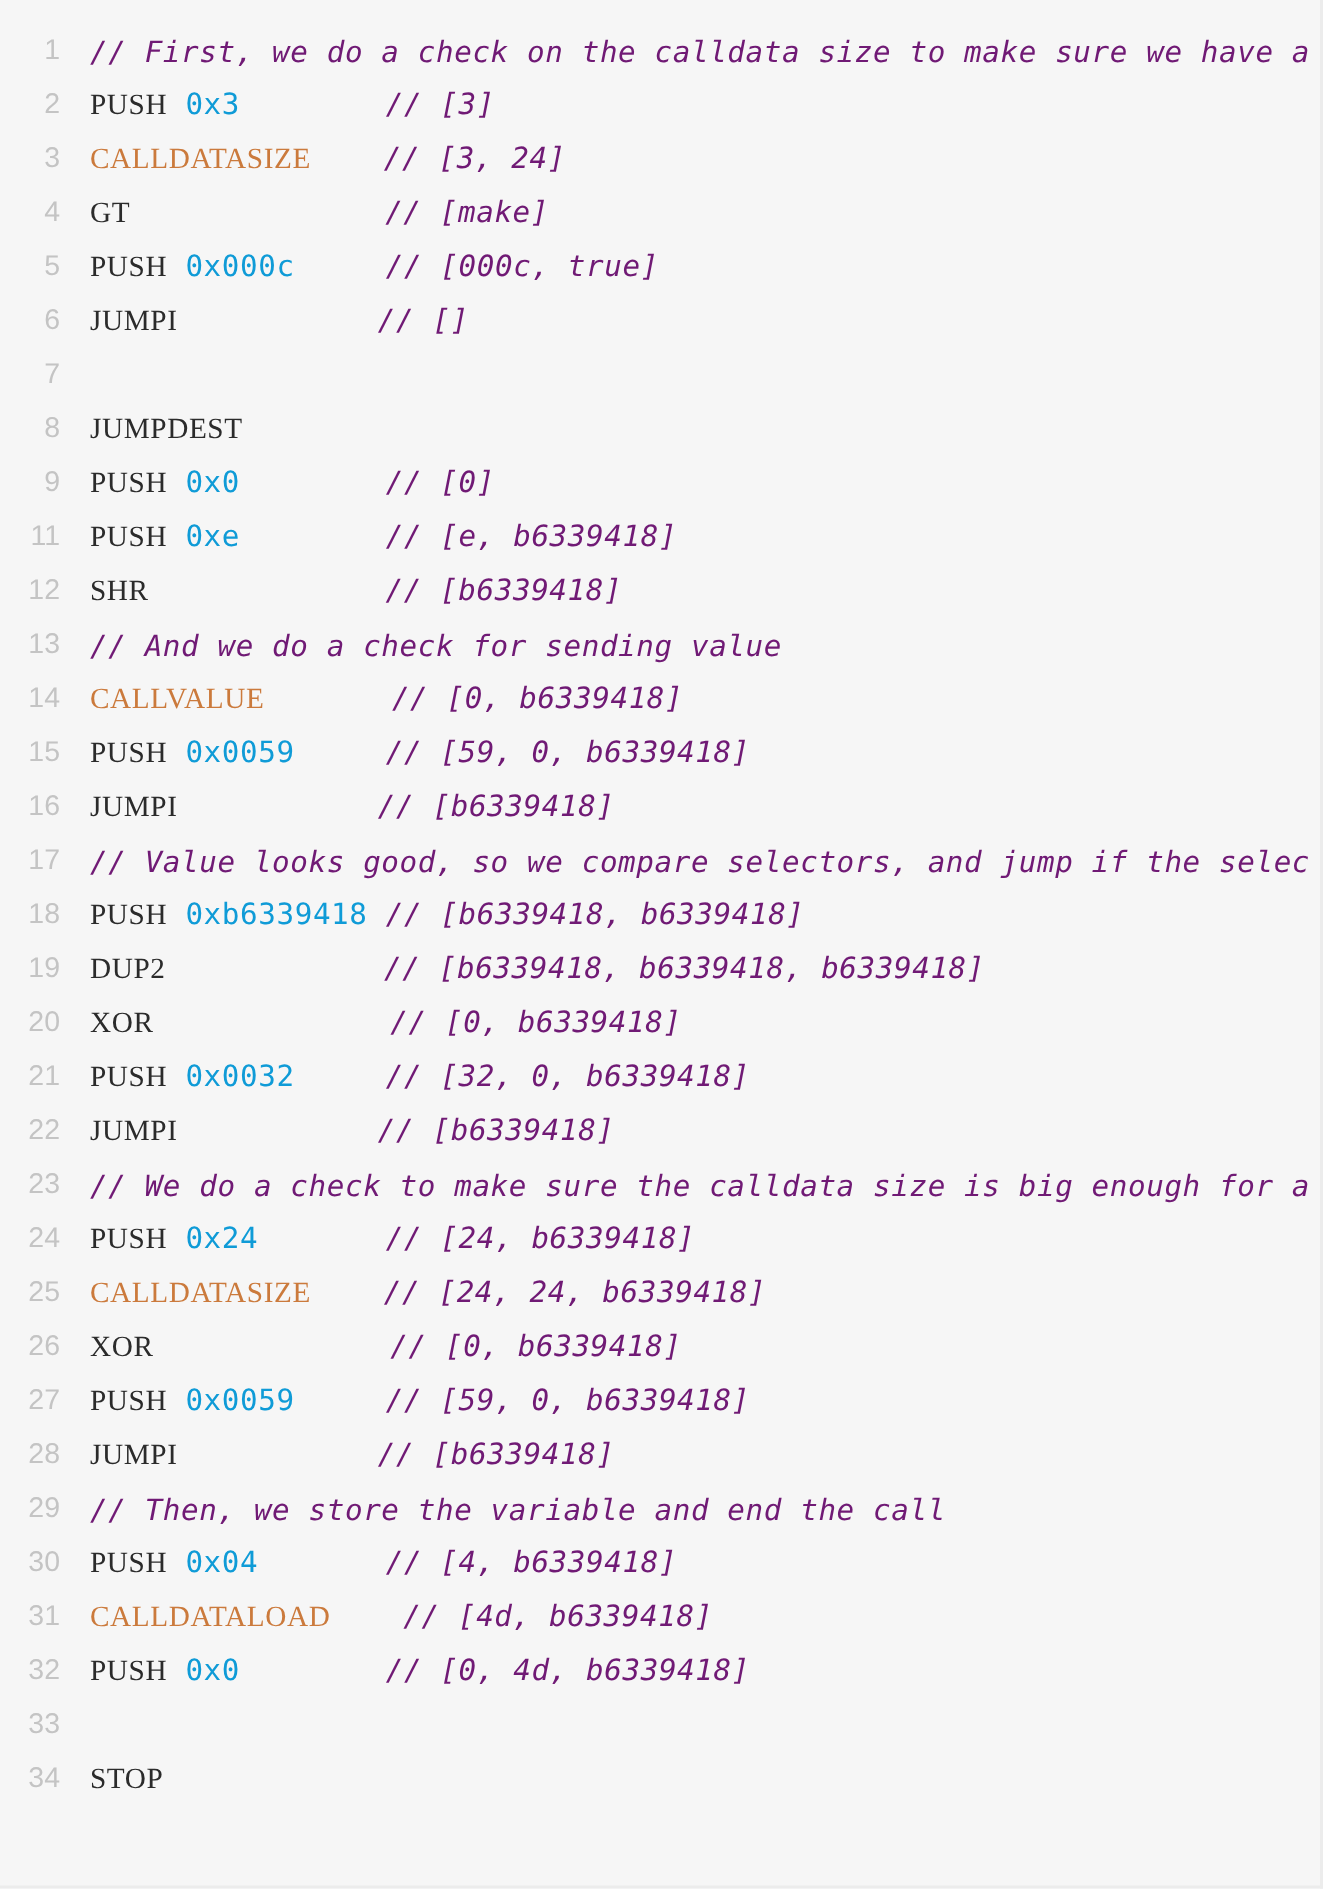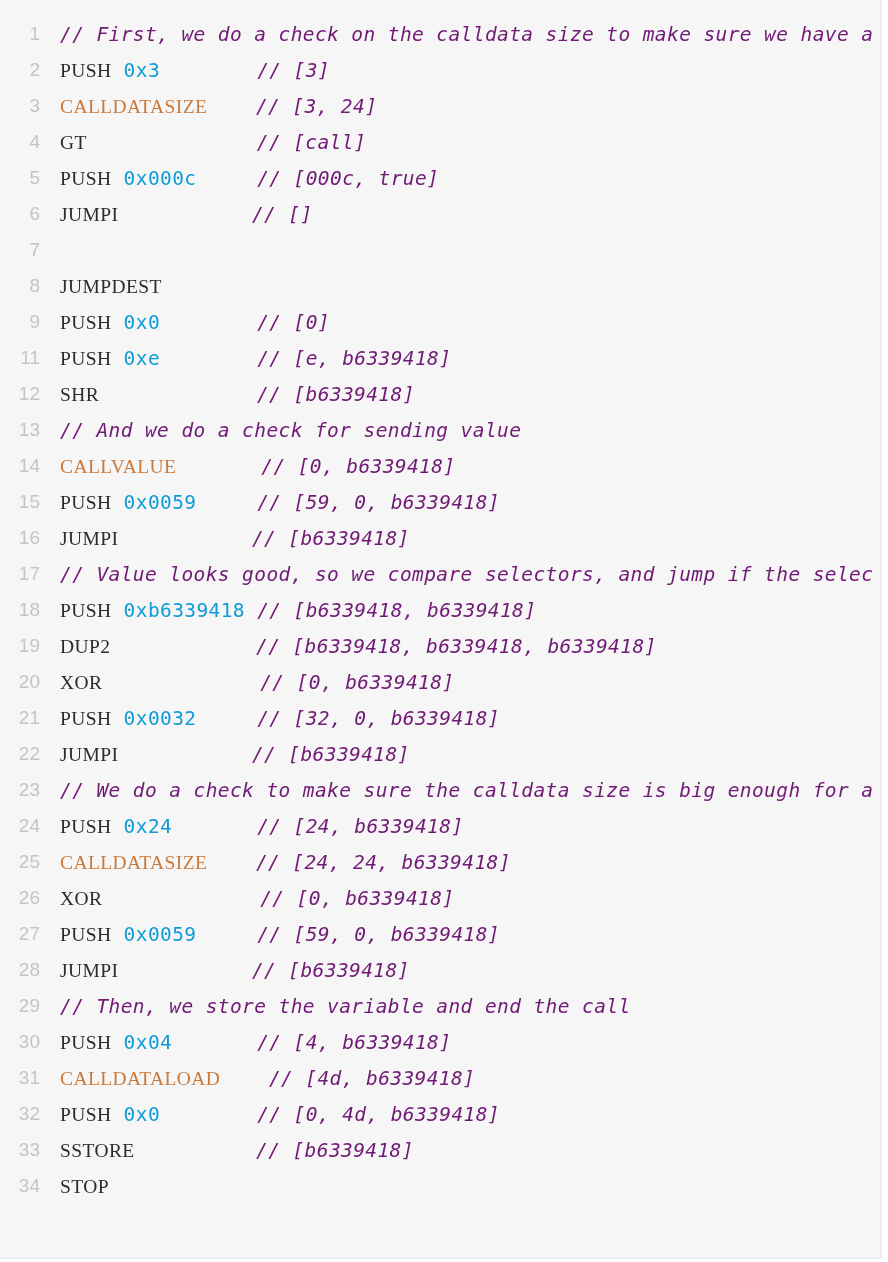--- a/index.html
+++ b/index.html
@@ -60,21 +60,21 @@
   .cm { color: #701a75; font-style: italic; }
 </style>
 </head>
 <body>
 
 <div class="code-block">
   <div class="lines" id="lines">
       <div class="line"><span class="ln">1</span><span class="code"><span class="cm">// First, we do a check on the calldata size to make sure we have a</span></span></div>
       <div class="line"><span class="ln">2</span><span class="code"><span class="op">PUSH</span> <span class="num">0x3</span>        <span class="cm">// [3]</span></span></div>
       <div class="line"><span class="ln">3</span><span class="code"><span class="op kw">CALLDATASIZE</span>    <span class="cm">// [3, 24]</span></span></div>
-      <div class="line"><span class="ln">4</span><span class="code"><span class="op">GT</span>              <span class="cm">// [call]</span></span></div>
+      <div class="line"><span class="ln">4</span><span class="code"><span class="op">GT</span>              <span class="cm">// [make]</span></span></div>
       <div class="line"><span class="ln">5</span><span class="code"><span class="op">PUSH</span> <span class="num">0x000c</span>     <span class="cm">// [000c, true]</span></span></div>
       <div class="line"><span class="ln">6</span><span class="code"><span class="op">JUMPI</span>           <span class="cm">// []</span></span></div>
       <div class="line"><span class="ln">7</span></div>
       <div class="line"><span class="ln">8</span><span class="code"><span class="op">JUMPDEST</span></span></div>
       <div class="line"><span class="ln">9</span><span class="code"><span class="op">PUSH</span> <span class="num">0x0</span>        <span class="cm">// [0]</span></span></div>
       <div class="line"><span class="ln">11</span><span class="code"><span class="op">PUSH</span> <span class="num">0xe</span>        <span class="cm">// [e, b6339418]</span></span></div>
       <div class="line"><span class="ln">12</span><span class="code"><span class="op">SHR</span>             <span class="cm">// [b6339418]</span></span></div>
       <div class="line"><span class="ln">13</span><span class="code"><span class="cm">// And we do a check for sending value</span></span></div>
       <div class="line"><span class="ln">14</span><span class="code"><span class="op kw">CALLVALUE</span>       <span class="cm">// [0, b6339418]</span></span></div>
       <div class="line"><span class="ln">15</span><span class="code"><span class="op">PUSH</span> <span class="num">0x0059</span>     <span class="cm">// [59, 0, b6339418]</span></span></div>
@@ -88,16 +88,16 @@
       <div class="line"><span class="ln">23</span><span class="code"><span class="cm">// We do a check to make sure the calldata size is big enough for a</span></span></div>
       <div class="line"><span class="ln">24</span><span class="code"><span class="op">PUSH</span> <span class="num">0x24</span>       <span class="cm">// [24, b6339418]</span></span></div>
       <div class="line"><span class="ln">25</span><span class="code"><span class="op kw">CALLDATASIZE</span>    <span class="cm">// [24, 24, b6339418]</span></span></div>
       <div class="line"><span class="ln">26</span><span class="code"><span class="op">XOR</span>             <span class="cm">// [0, b6339418]</span></span></div>
       <div class="line"><span class="ln">27</span><span class="code"><span class="op">PUSH</span> <span class="num">0x0059</span>     <span class="cm">// [59, 0, b6339418]</span></span></div>
       <div class="line"><span class="ln">28</span><span class="code"><span class="op">JUMPI</span>           <span class="cm">// [b6339418]</span></span></div>
       <div class="line"><span class="ln">29</span><span class="code"><span class="cm">// Then, we store the variable and end the call</span></span></div>
       <div class="line"><span class="ln">30</span><span class="code"><span class="op">PUSH</span> <span class="num">0x04</span>       <span class="cm">// [4, b6339418]</span></span></div>
       <div class="line"><span class="ln">31</span><span class="code"><span class="op kw">CALLDATALOAD</span>    <span class="cm">// [4d, b6339418]</span></span></div>
       <div class="line"><span class="ln">32</span><span class="code"><span class="op">PUSH</span> <span class="num">0x0</span>        <span class="cm">// [0, 4d, b6339418]</span></span></div>
-      <div class="line"><span class="ln">33</span><span class="code"><span class="op">SSTORE</span>          <span class="cm">// [b6339418]</span></span></div>
+      <div class="line"><span class="ln">33</span></div>
       <div class="line"><span class="ln">34</span><span class="code"><span class="op">STOP</span></span></div>
     </div>
 </div>
 
 </body></html>

